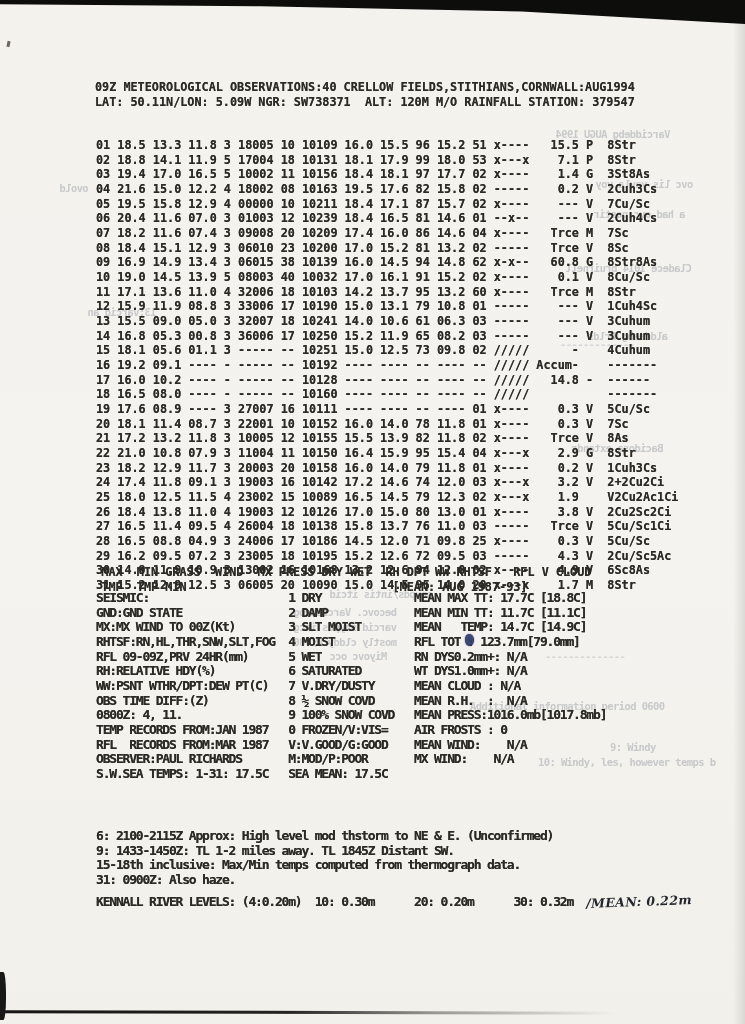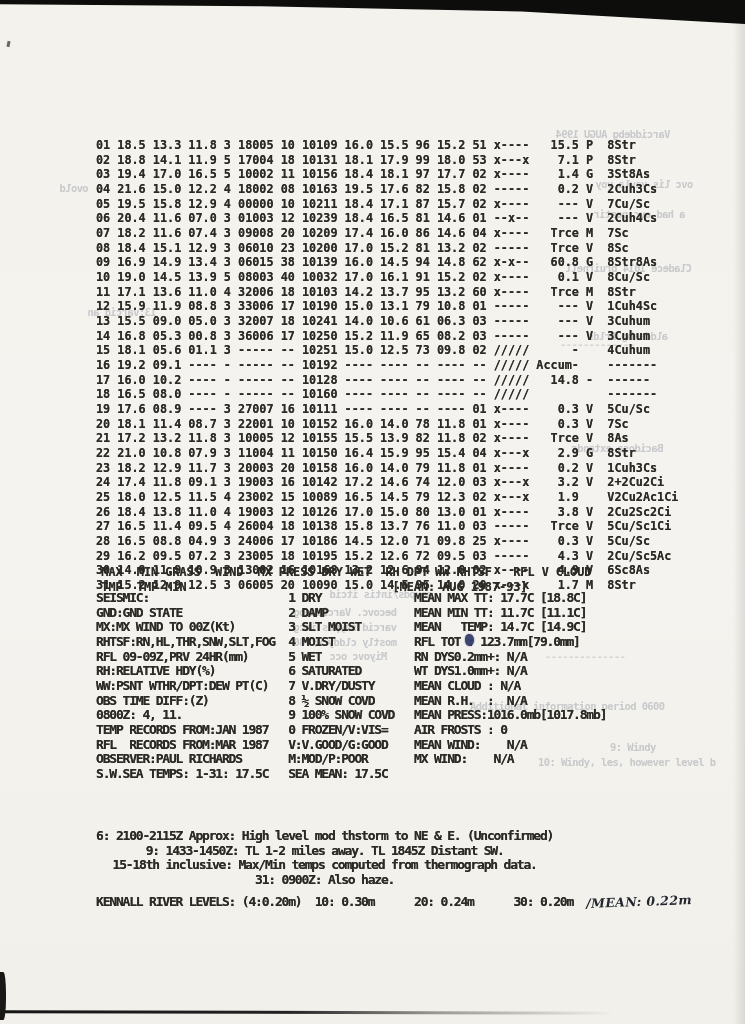--- a/index.html
+++ b/index.html
@@ -20,21 +20,21 @@
     font-weight:700;color:#2b2a24;
     text-shadow:0 0 .5px rgba(43,42,36,.75);
   }
   .t{font-size:11.8px;line-height:14.67px;letter-spacing:0;}       
   .s{font-size:13px;line-height:14.67px;letter-spacing:-1.2px;}  
   #doc-header{left:95px;top:80px;}
   #obs-table{left:96px;top:110px;margin-top:28px;}
   #table-footer{left:80px;top:565px;}
   #legend-stats{left:96px;top:591px;}
   #notes-block-1{left:96px;top:782px;}
-  #notes-block-2{left:96px;top:829px;text-align:center;}
+  #notes-block-2{left:96px;top:829px;}
   #river-line{position:absolute;left:96px;top:891px;height:18px;}
   #river-typed{position:static;display:inline-block;vertical-align:baseline;}
   .hw{
     display:inline-block;margin-left:6px;
     font-family:"DejaVu Serif",serif;font-style:italic;font-weight:700;
     font-size:12.5px;color:#23262e;transform:rotate(-2deg);letter-spacing:.4px;
   }
   
   .scan-top{
     position:absolute;left:0;top:0;width:745px;height:24px;background:#0d0d0c;
@@ -84,26 +84,28 @@
   <span class="frag m f3">Cladece 1014 bruirnell</span>
   <span class="frag m f4">alddeabg brlds</span>
   <span class="frag m f5">Bacidosa extandr</span>
   <span class="frag m f6">snypds/intis itcid</span>
   <span class="frag m f7">becovc. Varciddebg</span>
   <span class="frag m f8">varcid snypds incg</span>
   <span class="frag m f9">mostly clddy W/V80</span>
   <span class="frag m f10">Miyovc occ</span>
   <span class="frag f11">Additional information period 0600</span>
   <span class="frag f12">9: Windy</span>
-  <span class="frag f13">10: Windy, les, however level b</span>
+  <span class="frag f13">10: Windy, les, however temps b</span>
   <span class="frag lite f14">-------------</span>
   <span class="frag lite f15">--------------</span>
   <span class="frag m f16">13:varcid an</span>
   <span class="frag m f17">ovold</span>
 
+  <pre class="t" id="doc-header">09Z METEOROLOGICAL OBSERVATIONS:40 CRELLOW FIELDS,STITHIANS,CORNWALL:AUG1994
+LAT: 50.11N/LON: 5.09W NGR: SW738371  ALT: 120M M/O RAINFALL STATION: 379547</pre>
   <pre class="t" id="obs-table">01 18.5 13.3 11.8 3 18005 10 10109 16.0 15.5 96 15.2 51 x----   15.5 P  8Str
 02 18.8 14.1 11.9 5 17004 18 10131 18.1 17.9 99 18.0 53 x---x    7.1 P  8Str
 03 19.4 17.0 16.5 5 10002 11 10156 18.4 18.1 97 17.7 02 x----    1.4 G  3St8As
 04 21.6 15.0 12.2 4 18002 08 10163 19.5 17.6 82 15.8 02 -----    0.2 V  2Cuh3Cs
 05 19.5 15.8 12.9 4 00000 10 10211 18.4 17.1 87 15.7 02 x----    --- V  7Cu/Sc
 06 20.4 11.6 07.0 3 01003 12 10239 18.4 16.5 81 14.6 01 --x--    --- V  2Cuh4Cs
 07 18.2 11.6 07.4 3 09008 20 10209 17.4 16.0 86 14.6 04 x----   Trce M  7Sc
 08 18.4 15.1 12.9 3 06010 23 10200 17.0 15.2 81 13.2 02 -----   Trce V  8Sc
 09 16.9 14.9 13.4 3 06015 38 10139 16.0 14.5 94 14.8 62 x-x--   60.8 G  8Str8As
 10 19.0 14.5 13.9 5 08003 40 10032 17.0 16.1 91 15.2 02 x----    0.1 V  8Cu/Sc
@@ -142,21 +144,21 @@
 TEMP RECORDS FROM:JAN 1987   0 FROZEN/V:VIS=    AIR FROSTS : 0
 RFL  RECORDS FROM:MAR 1987   V:V.GOOD/G:GOOD    MEAN WIND:    N/A
 OBSERVER:PAUL RICHARDS       M:MOD/P:POOR       MX WIND:    N/A
 S.W.SEA TEMPS: 1-31: 17.5C   SEA MEAN: 17.5C    </pre>
   <pre class="s" id="notes-block-2">6: 2100-2115Z Approx: High level mod thstorm to NE &amp; E. (Unconfirmed)
 9: 1433-1450Z: TL 1-2 miles away. TL 1845Z Distant SW.
 15-18th inclusive: Max/Min temps computed from thermograph data.
 31: 0900Z: Also haze.</pre>
 
   <div id="river-line">
-    <pre class="s" id="river-typed">KENNALL RIVER LEVELS: (4:0.20m)  10: 0.30m      20: 0.24m      30: 0.20m </pre><span class="hw">/MEAN: 0.22m</span>
+    <pre class="s" id="river-typed">KENNALL RIVER LEVELS: (4:0.20m)  10: 0.30m      20: 0.20m      30: 0.32m </pre><span class="hw">/MEAN: 0.22m</span>
   </div>
 
   <div class="scan-top"></div>
   <div class="scan-bottom-line"></div>
   <div class="scan-blob-left"></div>
   <div class="speck"></div>
   <div class="ink-blot"></div>
 </div>
 
 </body></html>

